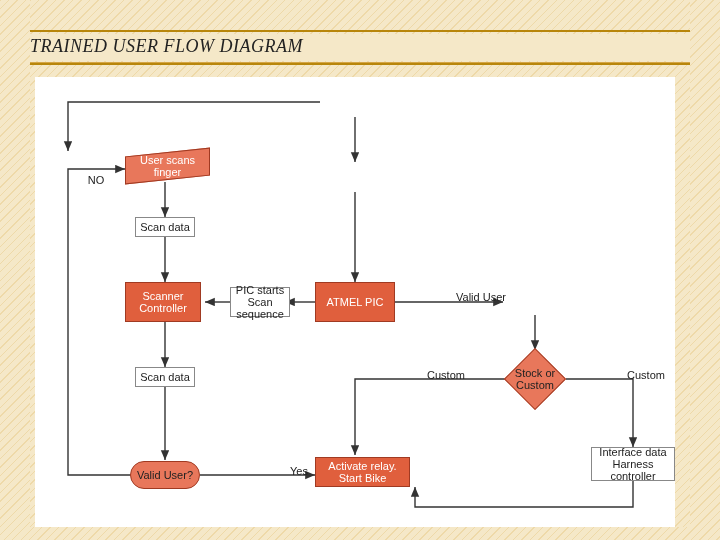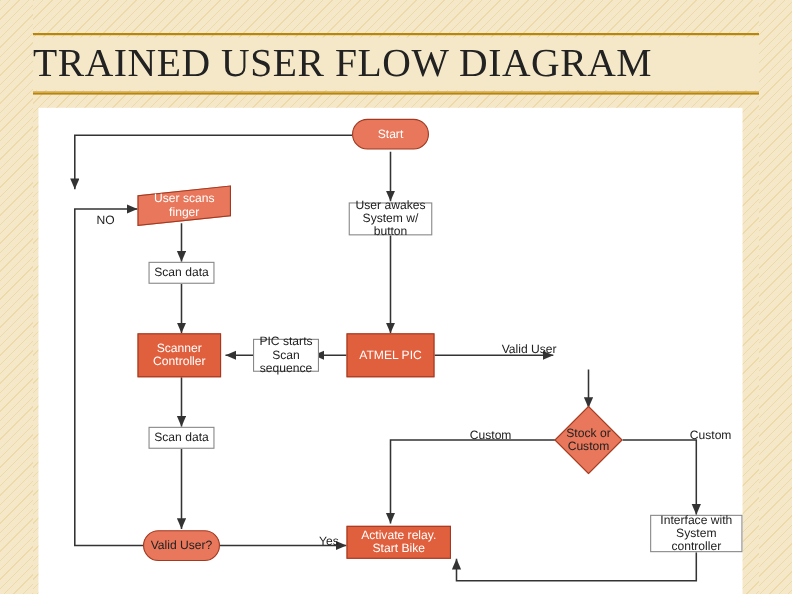--- a/index.html
+++ b/index.html
@@ -24,25 +24,26 @@
     padding: 2px 0 0 0;
     margin-bottom: 12px;
   }
   .title-inner {
     border-bottom: 1px solid #d4a546;
     padding-bottom: 1px;
   }
   h1 {
     margin: 0;
     font-weight: 400;
-    font-size: 36px;
+    font-size: 18px;
     letter-spacing: 0.5px;
     color: #222;
     padding: 2px 0 4px 0;
     background: #f5e8c8;
+    font-style: italic;
   }
   .diagram {
     position: relative;
     width: 640px;
     height: 450px;
     background: #fff;
     margin-left: 5px;
   }
   svg { position:absolute; top:0; left:0; width:640px; height:450px; }
   .node {
@@ -112,27 +113,21 @@
 
         <polyline points="598,404 598,430 380,430 380,410"></polyline>
 
         <line x1="165" y1="398" x2="280" y2="398" marker-end="url(#arr)"></line>
 
         <polyline points="96,398 33,398 33,92 90,92"></polyline>
       </g>
 
     </svg>
 
-    <div class="node orange terminator" style="left:285px; top:10px; width:70px; height:28px;">
-        <span>Start</span>
-      </div>
 
-    <div class="node white" style="left:282px; top:86px; width:76px; height:30px; padding:2px;">
-        <span>User awakes System w/ button</span>
-      </div>
 
     <div class="node orange" style="left:90px; top:75px; width:85px; height:28px; transform:skewY(-6deg);">
         <span style="transform:skewY(6deg)">User scans finger</span>
       </div>
 
     <div class="node white" style="left:100px; top:140px; width:60px; height:20px;">
         <span>Scan data</span>
       </div>
 
     <div class="node orange-dark" style="left:90px; top:205px; width:76px; height:40px;">
@@ -157,21 +152,21 @@
 
     <div class="node orange-dark" style="left:280px; top:380px; width:95px; height:30px;">
         <span>Activate relay. Start Bike</span>
       </div>
 
     <div class="node diamond" style="left:478px; top:280px; width:44px; height:44px;">
         <span>Stock or Custom</span>
       </div>
 
     <div class="node white" style="left:556px; top:370px; width:84px; height:34px; padding:2px;">
-        <span>Interface with System controller</span>
+        <span>Interface data Harness controller</span>
       </div>
 
     <div class="node plain" style="left:15px; top:97px; width:30px;">
         <span>NO</span>
       </div>
     <div class="node plain" style="left:385px; top:214px; width:60px;">
         <span>Valid User</span>
       </div>
     <div class="node plain" style="left:360px; top:292px; width:40px;">
         <span>Custom</span>

